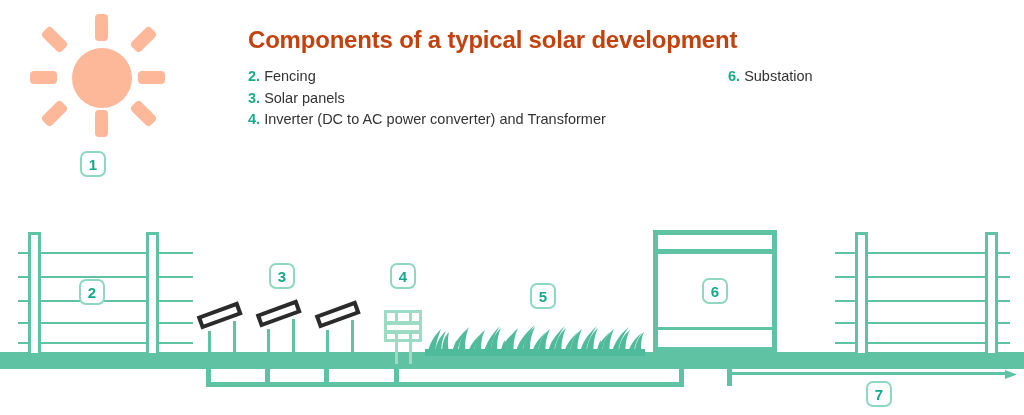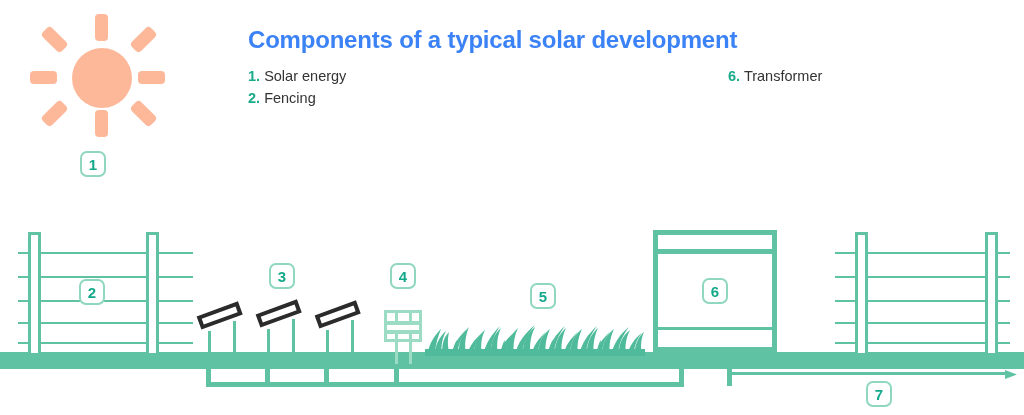--- a/index.html
+++ b/index.html
@@ -5,21 +5,21 @@
   html,body{margin:0;padding:0;background:#ffffff;}
   body{
     width:1024px;height:415px;position:relative;overflow:hidden;
     font-family:"Liberation Sans", sans-serif;
   }
   .stage{position:absolute;left:0;top:0;width:1024px;height:415px;}
 
   
   #diagram-title{
     position:absolute;left:248px;top:26px;
-    font-size:24px;font-weight:bold;color:#3b82f6;letter-spacing:-0.2px;
+    font-size:24px;font-weight:bold;color:#c2410c;letter-spacing:-0.2px;
     white-space:nowrap;
   }
   .legend-col{position:absolute;font-size:14.5px;color:#333333;line-height:21.5px;}
   #legend-col-left{left:248px;top:66px;}
   #legend-col-right{left:728px;top:66px;}
   .legend-item{white-space:nowrap;}
   .legend-num{color:#1BAB8B;font-weight:bold;}
   .legend-text{color:#333333;}
 
   
@@ -79,33 +79,37 @@
 </style>
 </head>
 <body>
 
 <div class="stage">
 
   <div id="diagram-title">Components of a typical solar development</div>
 
   <div class="legend-col" id="legend-col-left">
     <div class="legend-item">
-      <span class="legend-num">1.</span>
-      <span class="legend-text">Solar energy</span>
-    </div>
-    <div class="legend-item">
       <span class="legend-num">2.</span>
       <span class="legend-text">Fencing</span>
     </div>
+    <div class="legend-item">
+      <span class="legend-num">3.</span>
+      <span class="legend-text">Solar panels</span>
+    </div>
+    <div class="legend-item">
+      <span class="legend-num">4.</span>
+      <span class="legend-text">Inverter (DC to AC power converter) and Transformer</span>
+    </div>
   </div>
 
   <div class="legend-col" id="legend-col-right">
     <div class="legend-item">
       <span class="legend-num">6.</span>
-      <span class="legend-text">Transformer</span>
+      <span class="legend-text">Substation</span>
     </div>
   </div>
 
   <div id="sun">
     <div class="sun-core"></div>
     <div class="ray ray-v" style="left:71px;top:2px;"></div>
     <div class="ray ray-v" style="left:71px;top:98px;"></div>
     <div class="ray ray-h" style="left:6px;top:59px;"></div>
     <div class="ray ray-h" style="left:114px;top:59px;"></div>
     <div class="ray ray-d" style="left:24px;top:14px;transform:rotate(-45deg);"></div>

